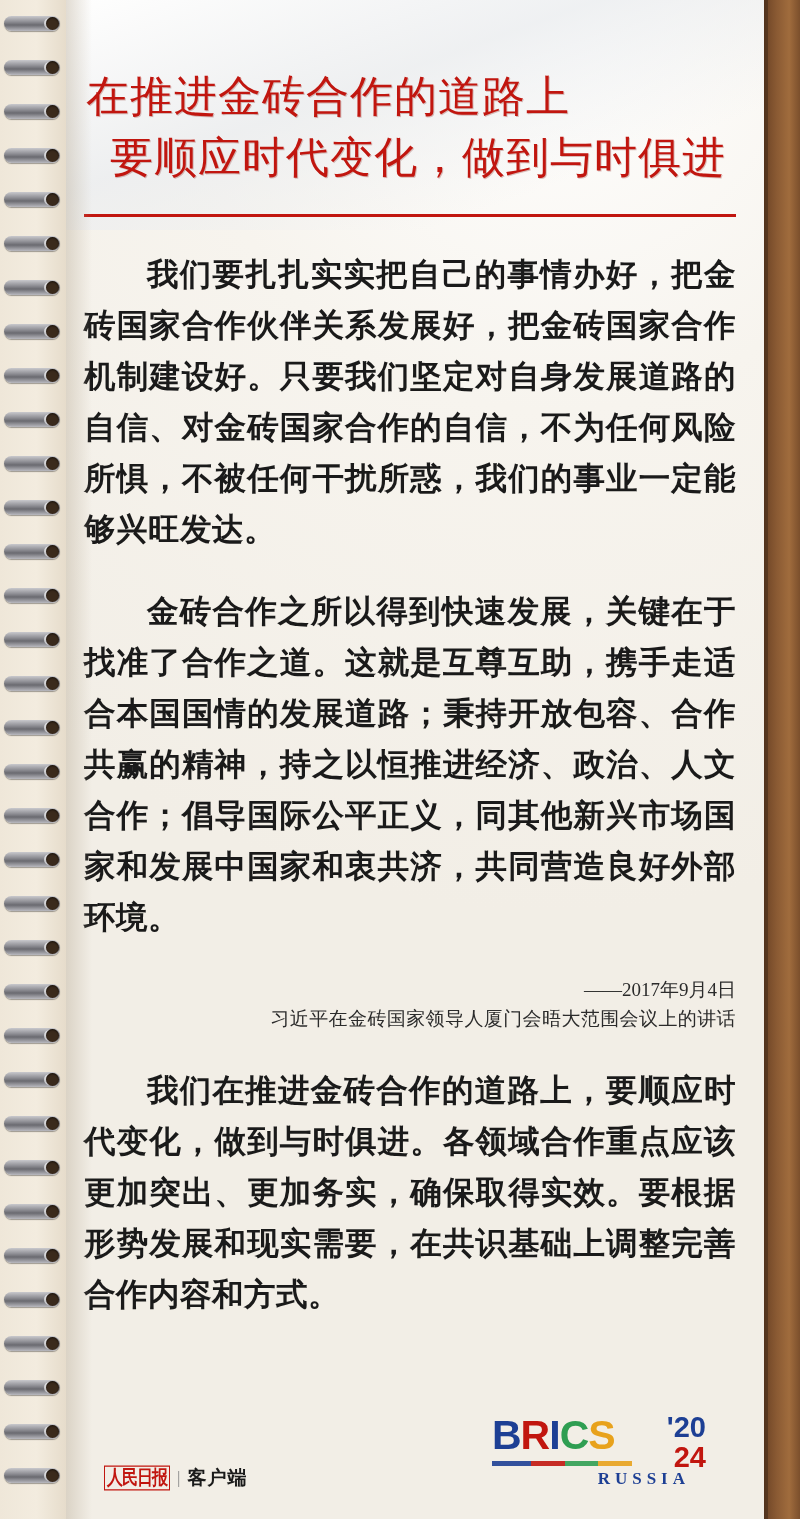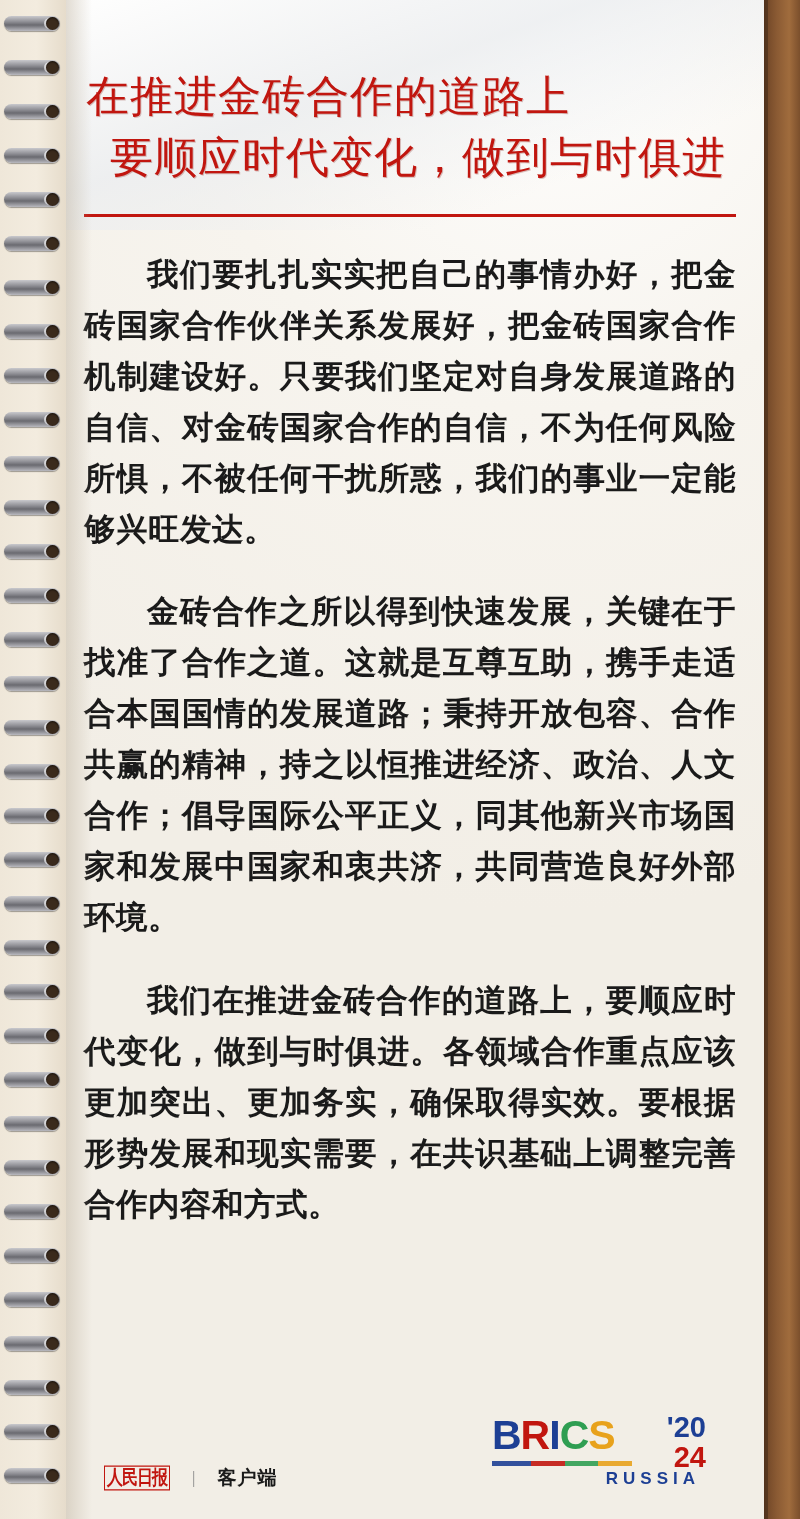--- a/index.html
+++ b/index.html
@@ -171,21 +171,21 @@
     right: 28px;
     bottom: 22px;
     height: 92px;
   }
   .brand {
     position: absolute;
     left: 2px;
     bottom: 6px;
     display: flex;
     align-items: center;
-    gap: 22px;
+    gap: 7px;
     margin-top: 47px;
   }
   .brand .rmrb {
     display: inline-block;
     color: #c1160f;
     font-family: "Liberation Serif", serif;
     font-weight: bold;
     font-size: 16px;
     letter-spacing: -1px;
     border: 1px solid #c1160f;
@@ -249,23 +249,23 @@
   }
   .year .y24 {
     position: absolute;
     right: 0;
     top: 32px;
     font-size: 29px;
     color: #c1160f;
   }
   .russia {
     position: absolute;
-    right: 8px;
+    right: 18px;
     top: 58px;
-    font-family: Liberation Sans, sans-serif;
+    font-family: Liberation Serif, serif;
     font-weight: bold;
     font-size: 17px;
     letter-spacing: 5px;
     color: #1d3f94;
   }
   .logo-stripe {
     position: absolute;
     left: 0;
     top: 50px;
     width: 140px;
@@ -363,20 +363,24 @@
       </h1>
 
       <div class="rule"></div>
 
       <div class="quote-block">
         <p class="quote-text">我们要扎扎实实把自己的事情办好，把金砖国家合作伙伴关系发展好，把金砖国家合作机制建设好。只要我们坚定对自身发展道路的自信、对金砖国家合作的自信，不为任何风险所惧，不被任何干扰所惑，我们的事业一定能够兴旺发达。</p>
       </div>
 
       <div class="quote-block">
         <p class="quote-text">金砖合作之所以得到快速发展，关键在于找准了合作之道。这就是互尊互助，携手走适合本国国情的发展道路；秉持开放包容、合作共赢的精神，持之以恒推进经济、政治、人文合作；倡导国际公平正义，同其他新兴市场国家和发展中国家和衷共济，共同营造良好外部环境。</p>
+        <div class="src">
+          <span class="date">——2017年9月4日</span>
+          <span class="speech">习近平在金砖国家领导人厦门会晤大范围会议上的讲话</span>
+        </div>
       </div>
 
       <div class="quote-block">
         <p class="quote-text">我们在推进金砖合作的道路上，要顺应时代变化，做到与时俱进。各领域合作重点应该更加突出、更加务实，确保取得实效。要根据形势发展和现实需要，在共识基础上调整完善合作内容和方式。</p>
       </div>
 
       <div class="footer">
 
         <div class="brand">
           <span class="rmrb">人民日报</span>

